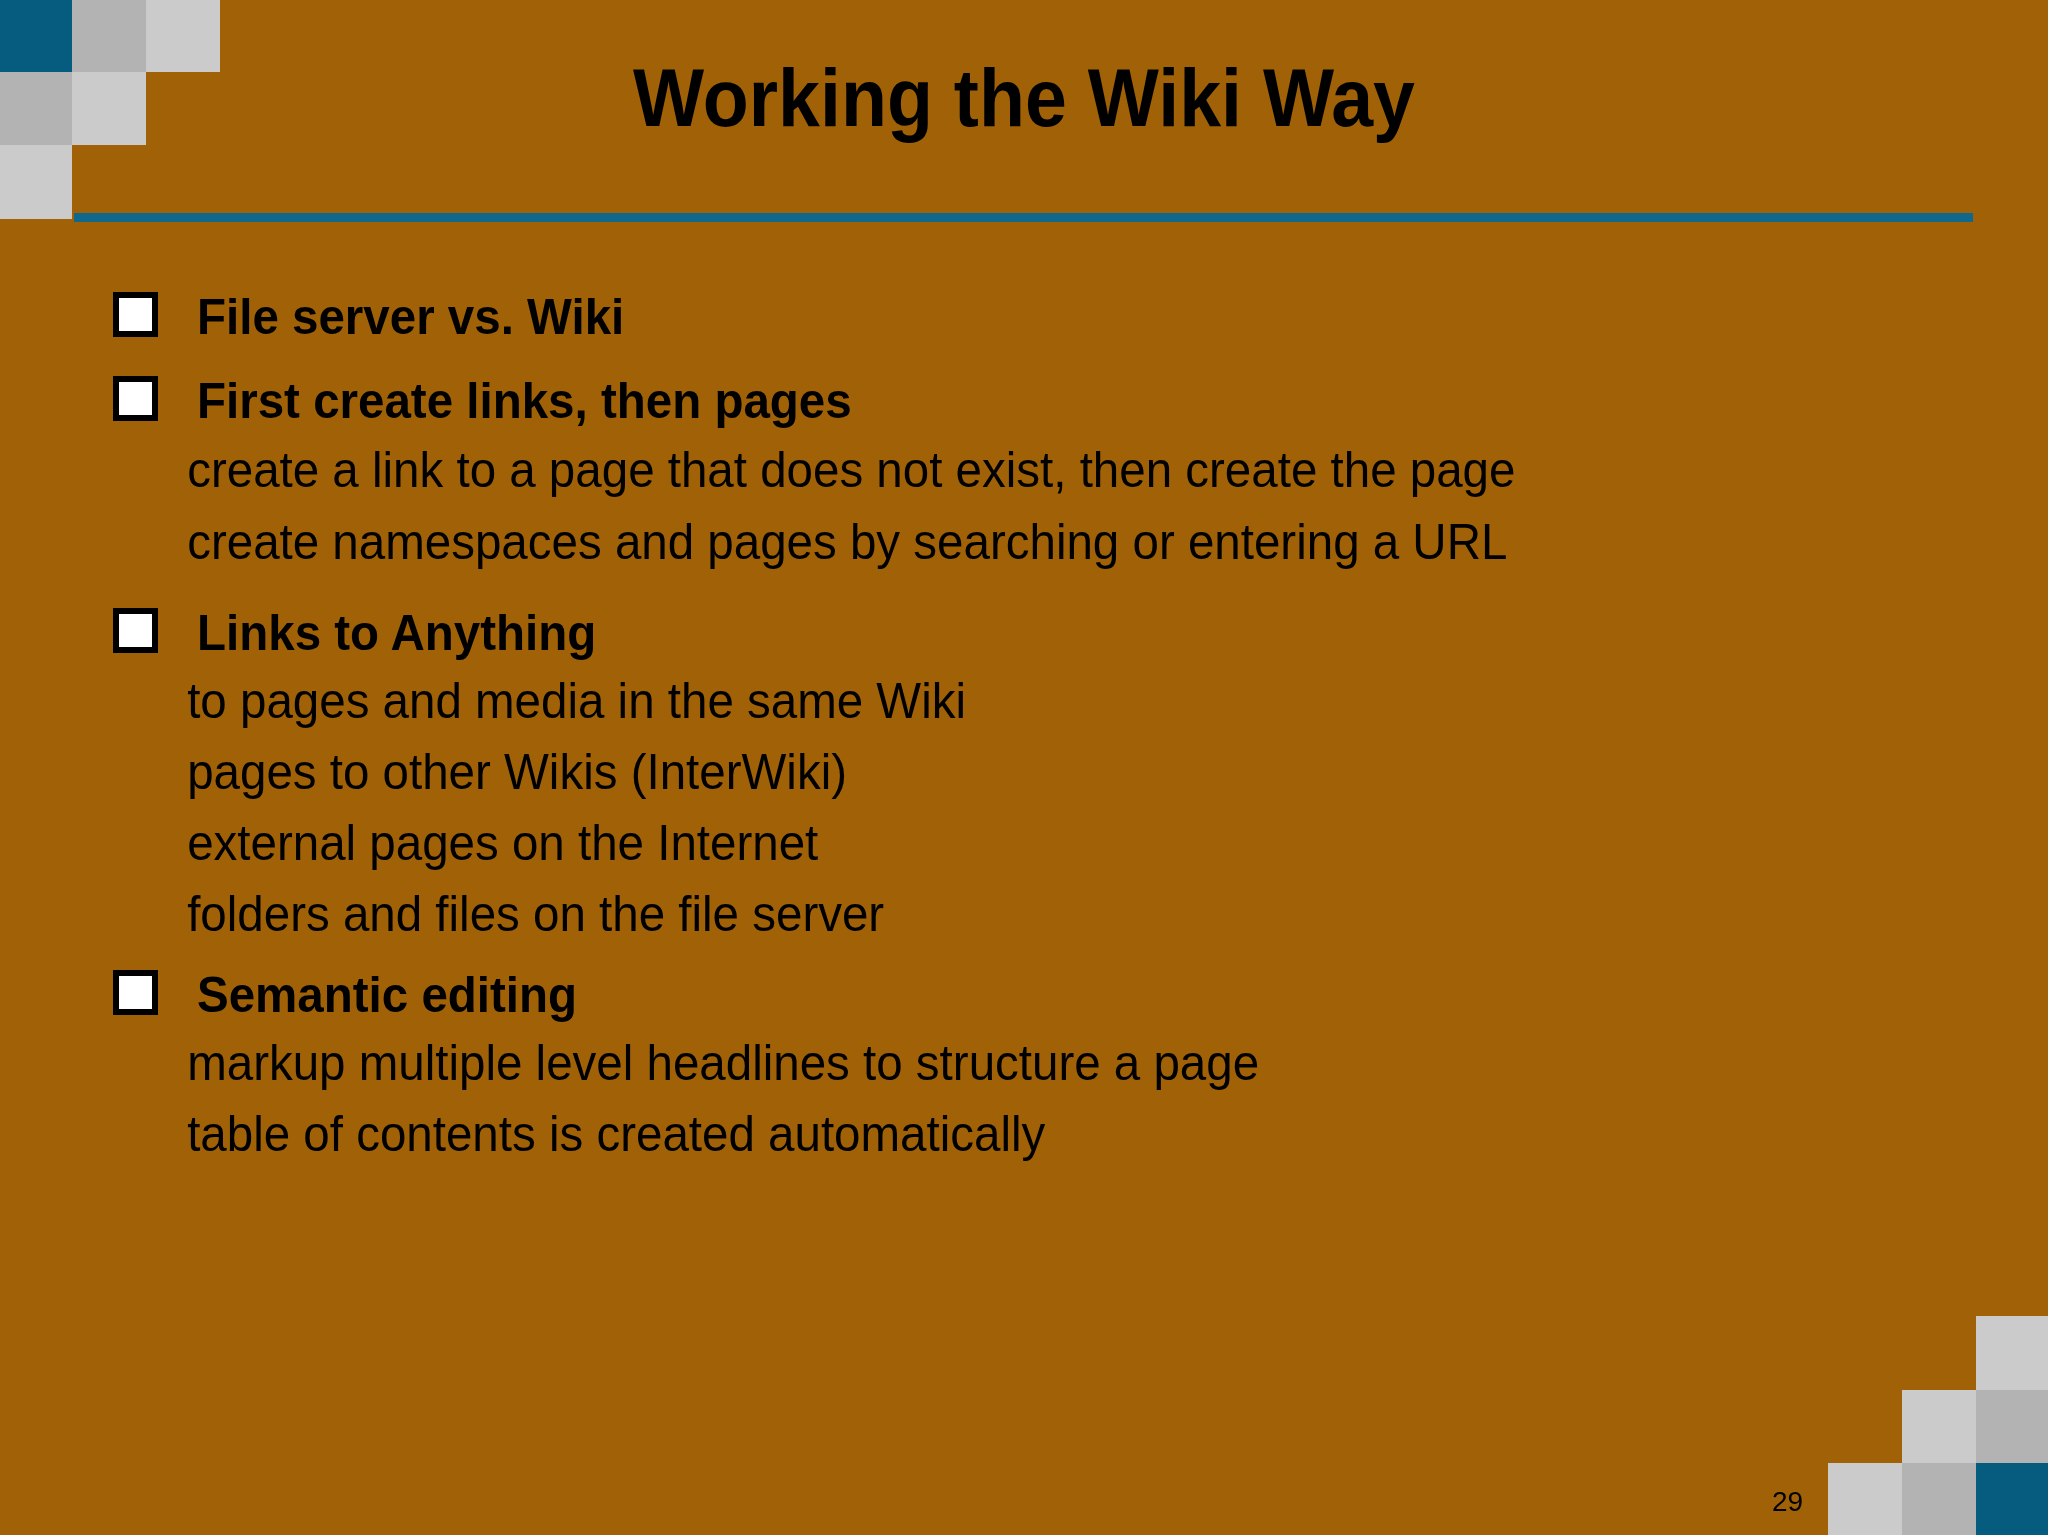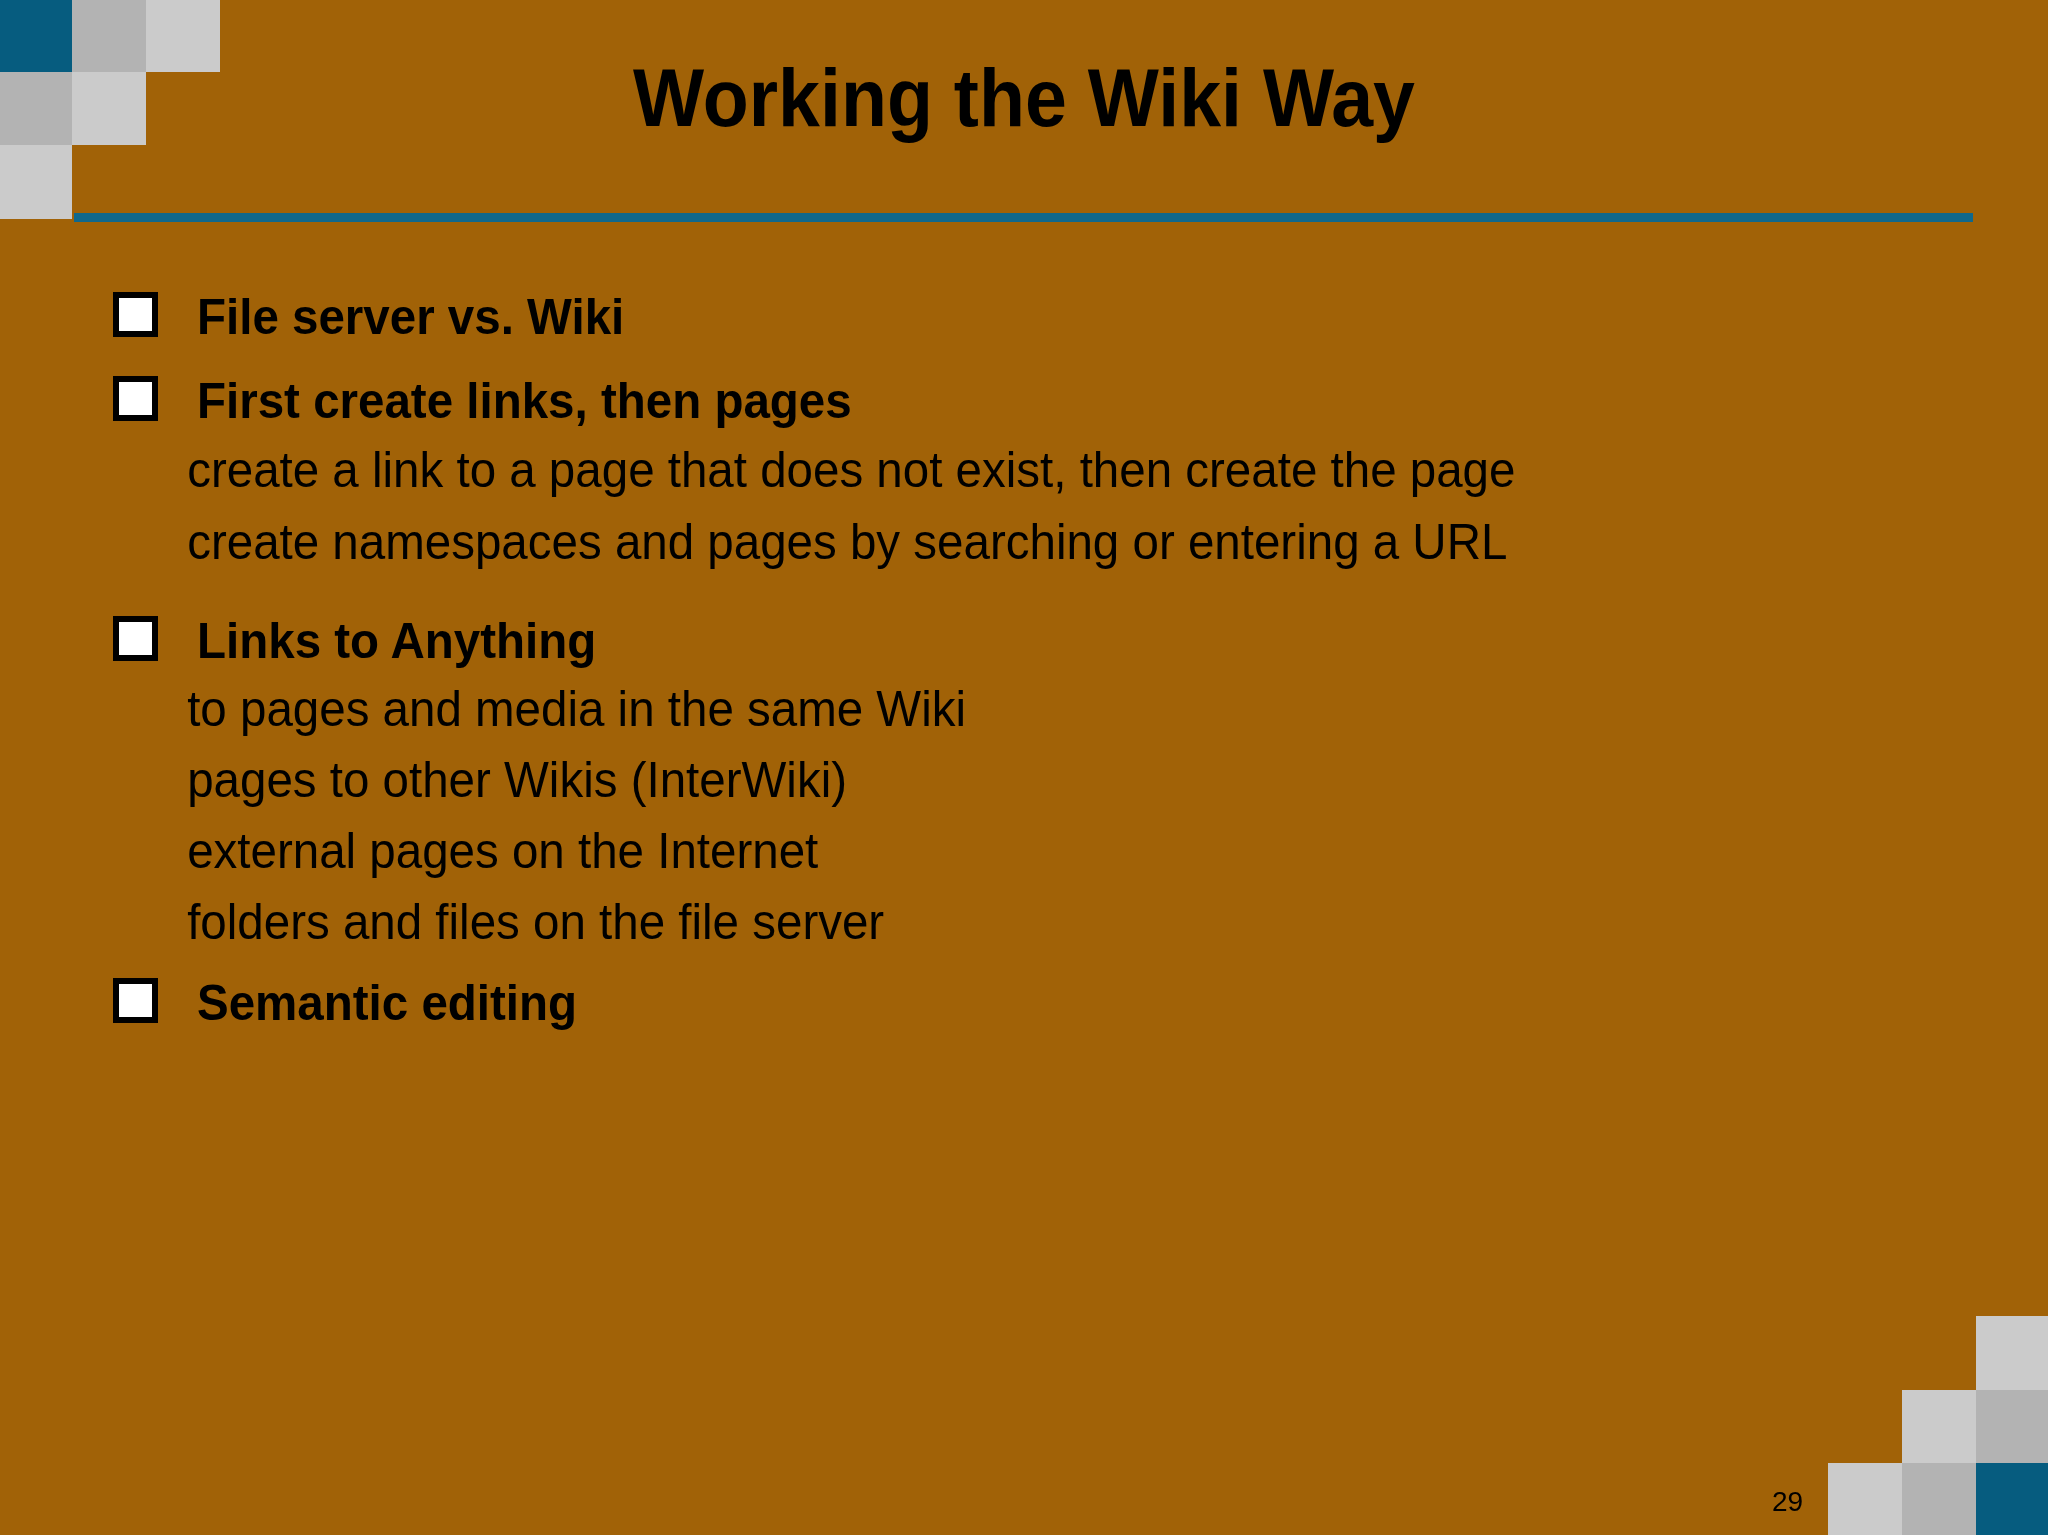--- a/index.html
+++ b/index.html
@@ -141,21 +141,21 @@
     display: inline-block;
     width: 290px;
   }
   .pair-right {
     display: inline-block;
   }
 
   
   #section-file-server { margin-bottom: 22px; }
   #section-file-server .sub-line { line-height: 70px; }
-  #section-first-create { margin-bottom: 34px; }
+  #section-first-create { margin-bottom: 26px; }
   #section-first-create .sub-line { line-height: 72px; }
   #section-links { margin-bottom: 16px; }
   #section-links .sub-line { line-height: 71px; }
   #section-semantic .sub-line { line-height: 71px; }
 
   
   .page-number {
     position: absolute;
     left: 1772px;
     top: 1483px;
@@ -225,20 +225,24 @@
     </div>
 
     <div class="section" id="section-semantic">
       <div class="head-row">
         <span class="bullet-glyph">
           <span class="sq-shadow"></span>
           <span class="sq-outline"></span>
         </span>
         <span class="head-text">Semantic editing</span>
       </div>
+      <div class="sub-list">
+        <div class="sub-line indent-base">markup multiple level headlines to structure a page</div>
+        <div class="sub-line indent-base">table of contents is created automatically</div>
+      </div>
     </div>
 
   </div>
 
   <div>
     <div class="deco-cell br-c1"></div>
     <div class="deco-cell br-c2"></div>
     <div class="deco-cell br-c3"></div>
     <div class="deco-cell br-c4"></div>
     <div class="deco-cell br-c5"></div>

